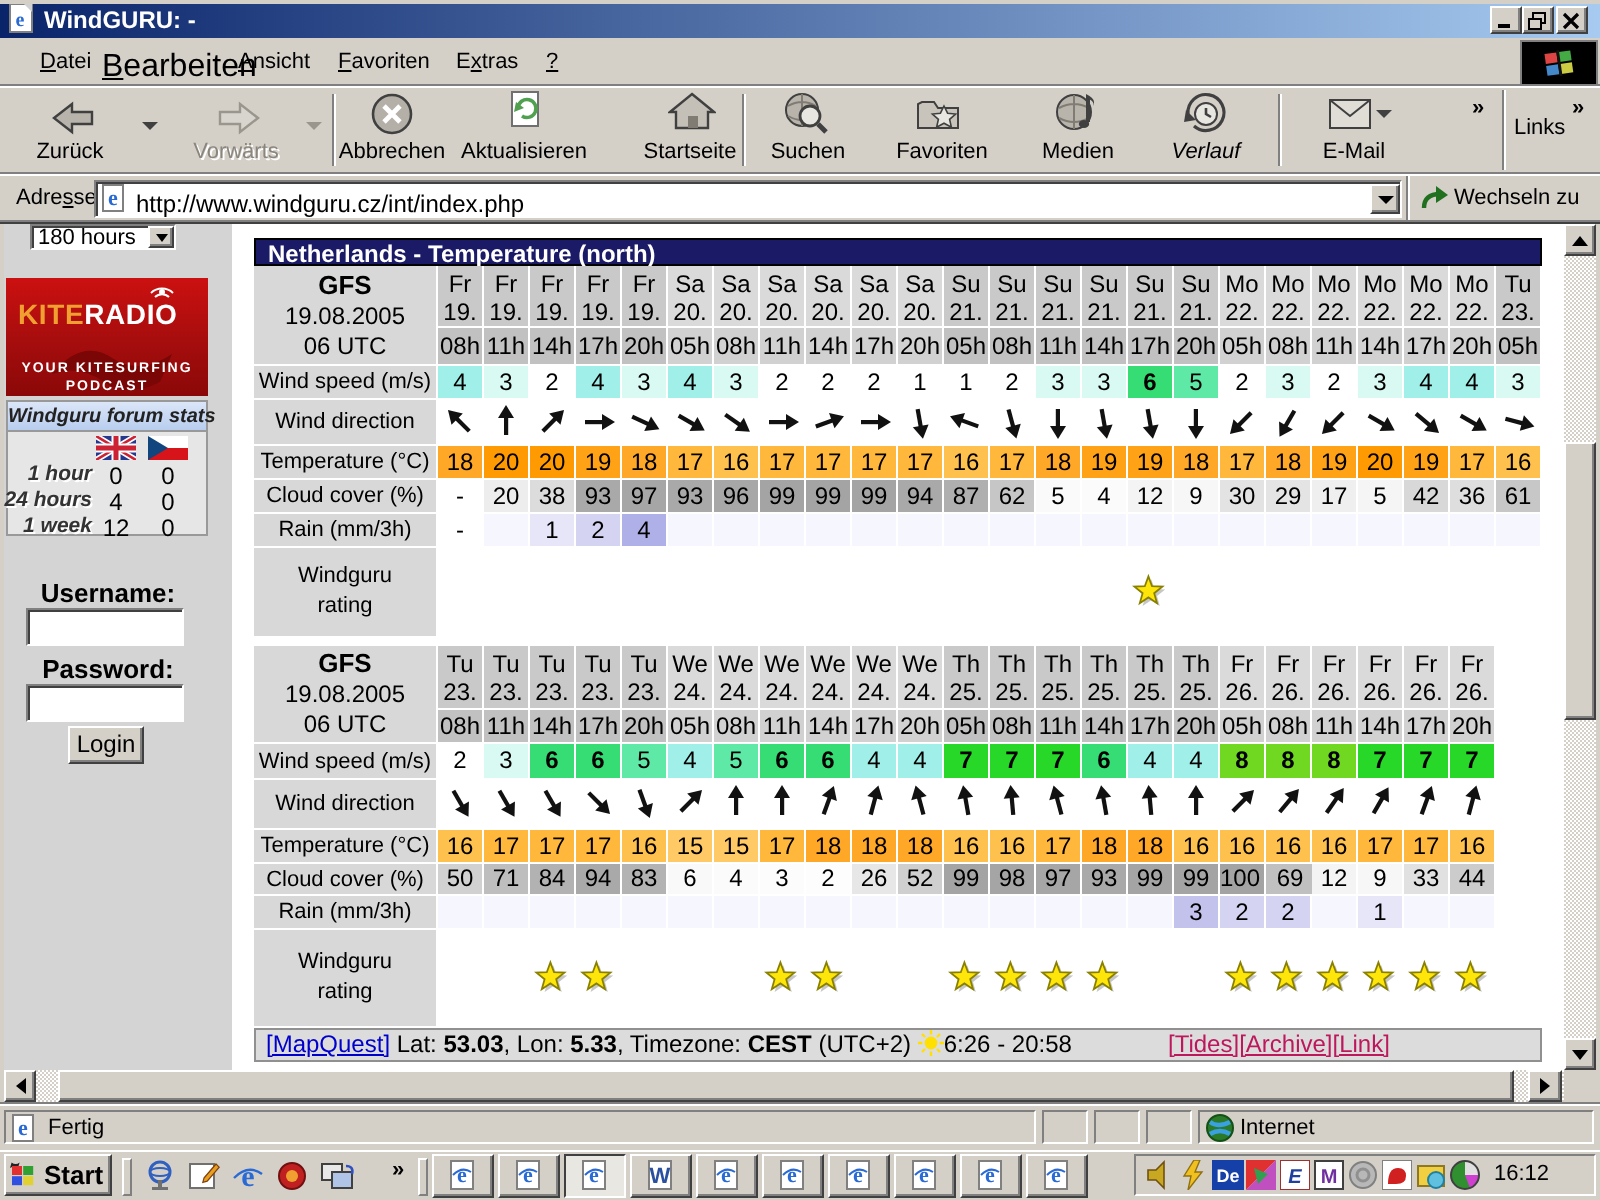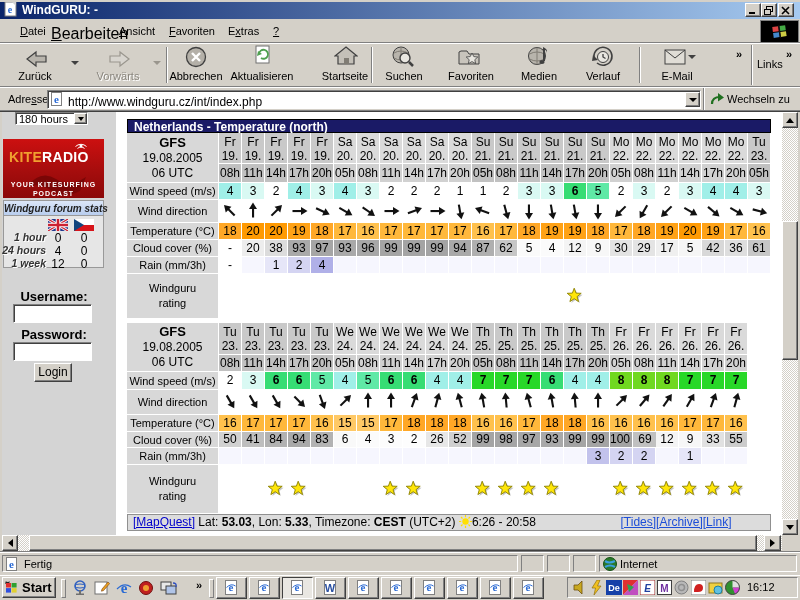--- a/index.html
+++ b/index.html
@@ -94,21 +94,21 @@
       <path d="M16 4 q4 1 4 4 l0 -2 q0 -2 -4 -4 Z" fill="#404040"></path>
       <ellipse cx="15" cy="17" rx="2.6" ry="2" fill="#404040"></ellipse>
     </svg></div>
 <div style="position:absolute;left:479px;top:70px;width:120px;text-align:center;font-size:11px;">Medien</div>
 <div style="position:absolute;left:591px;top:45px;"><svg width="24" height="24">
       <path d="M3 12 a9 9 0 1 1 3 6" fill="none" stroke="#404040" stroke-width="1.6"></path>
       <polygon points="2,10 7,15 1,16" fill="#404040"></polygon>
       <circle cx="12" cy="12" r="5.5" fill="#e8e6e0" stroke="#404040"></circle>
       <path d="M12 9 v3 l2.5 1.5" stroke="#404040" stroke-width="1.3" fill="none"></path>
     </svg></div>
-<div style="position:absolute;left:543px;top:70px;width:120px;text-align:center;font-size:11px;">Verlauf</div>
+<div style="position:absolute;left:543px;top:70px;width:120px;text-align:center;font-size:11px;font-style:italic;">Verlauf</div>
 <div style="position:absolute;left:639px;top:47px;width:1px;height:36px;background:#808080;"></div>
 <div style="position:absolute;left:640px;top:47px;width:1px;height:36px;background:#fff;"></div>
 <div style="position:absolute;left:664px;top:48px;"><svg width="24" height="18">
       <rect x="1" y="2" width="20" height="14" fill="#e0ddd6" stroke="#404040"></rect>
       <path d="M1 2 L11 10 L21 2" fill="none" stroke="#404040"></path>
     </svg></div>
 <div style="position:absolute;left:688px;top:55px;width:0;height:0;border-left:4px solid transparent;border-right:4px solid transparent;border-top:4px solid #404040;"></div>
 <div style="position:absolute;left:617px;top:70px;width:120px;text-align:center;font-size:11px;">E-Mail</div>
 <div style="position:absolute;left:736px;top:48px;font-size:11px;font-weight:bold;">»</div>
 <div style="position:absolute;left:751px;top:45px;width:1px;height:40px;background:#808080;"></div>
@@ -609,21 +609,21 @@
 <div style="position:absolute;left:242px;top:372px;width:22px;height:17px;background:#d9f9f3;font-size:12px;text-align:center;line-height:17px;">3</div>
 <div style="position:absolute;left:242px;top:390px;width:22px;height:24px;">
     <svg width="22" height="22" style="display:block">
       <g transform="rotate(60,11,11)">
         <rect x="4.5" y="10" width="9.5" height="2.1" fill="#111"></rect>
         <polygon points="13,7 19.5,11 13,15" fill="#111"></polygon>
       </g>
     </svg>
   </div>
 <div style="position:absolute;left:242px;top:415px;width:22px;height:16px;background:#ffb83b;font-size:12px;text-align:center;line-height:16px;">17</div>
-<div style="position:absolute;left:242px;top:432px;width:22px;height:15px;background:#bebebe;font-size:12px;text-align:center;line-height:15px;">41</div>
+<div style="position:absolute;left:242px;top:432px;width:22px;height:15px;background:#bebebe;font-size:12px;text-align:center;line-height:15px;">71</div>
 <div style="position:absolute;left:242px;top:448px;width:22px;height:16px;background:#f6f6fe;font-size:12px;text-align:center;line-height:16px;"></div>
 <div style="position:absolute;left:265px;top:355px;width:22px;height:16px;background:#c1c1c1;font-size:12px;text-align:center;line-height:16px;">14h</div>
 <div style="position:absolute;left:265px;top:372px;width:22px;height:17px;background:#36dd74;font-size:12px;font-weight:bold;text-align:center;line-height:17px;">6</div>
 <div style="position:absolute;left:265px;top:390px;width:22px;height:24px;">
     <svg width="22" height="22" style="display:block">
       <g transform="rotate(60,11,11)">
         <rect x="4.5" y="10" width="9.5" height="2.1" fill="#111"></rect>
         <polygon points="13,7 19.5,11 13,15" fill="#111"></polygon>
       </g>
     </svg>
@@ -960,35 +960,35 @@
 <div style="position:absolute;left:725px;top:372px;width:22px;height:17px;background:#28d828;font-size:12px;font-weight:bold;text-align:center;line-height:17px;">7</div>
 <div style="position:absolute;left:725px;top:390px;width:22px;height:24px;">
     <svg width="22" height="22" style="display:block">
       <g transform="rotate(-75,11,11)">
         <rect x="4.5" y="10" width="9.5" height="2.1" fill="#111"></rect>
         <polygon points="13,7 19.5,11 13,15" fill="#111"></polygon>
       </g>
     </svg>
   </div>
 <div style="position:absolute;left:725px;top:415px;width:22px;height:16px;background:#ffc14d;font-size:12px;text-align:center;line-height:16px;">16</div>
-<div style="position:absolute;left:725px;top:432px;width:22px;height:15px;background:#cccccc;font-size:12px;text-align:center;line-height:15px;">55</div>
+<div style="position:absolute;left:725px;top:432px;width:22px;height:15px;background:#cccccc;font-size:12px;text-align:center;line-height:15px;">44</div>
 <div style="position:absolute;left:725px;top:448px;width:22px;height:16px;background:#f6f6fe;font-size:12px;text-align:center;line-height:16px;"></div>
 <div style="position:absolute;left:725px;top:465px;width:22px;height:48px;display:flex;align-items:center;justify-content:center;">
     <svg width="18" height="18" style="display:block;margin:0 auto">
       <polygon points="8.2,1.2 10.0,6.1 15.2,6.3 11.1,9.6 12.5,14.6 8.2,11.7 3.9,14.6 5.3,9.6 1.2,6.3 6.4,6.1" fill="#a0a0a0" transform="translate(1.4,1.4)" opacity="0.6"></polygon>
       <polygon points="8.2,1.2 10.0,6.1 15.2,6.3 11.1,9.6 12.5,14.6 8.2,11.7 3.9,14.6 5.3,9.6 1.2,6.3 6.4,6.1" fill="#ffe60a" stroke="#8a8000" stroke-width="0.9"></polygon>
     </svg>
   </div>
 <div style="position:absolute;left:127px;top:514px;width:644px;height:17px;background:#dcdcdc;border:1px solid #909090;box-sizing:border-box;font-size:12px;line-height:15px;padding-left:5px;"><span style="color:#0000cc;text-decoration:underline">[MapQuest]</span> Lat: <b>53.03</b>, Lon: <b>5.33</b>, Timezone: <b>CEST</b> (UTC+2) <svg width="13" height="13" style="vertical-align:-2px">
       <circle cx="6.5" cy="6.5" r="3.2" fill="#ffe000"></circle>
       <g stroke="#ffe000" stroke-width="1.2">
         <path d="M6.5 0 v2.2 M6.5 10.8 v2.2 M0 6.5 h2.2 M10.8 6.5 h2.2 M2 2 l1.5 1.5 M9.5 9.5 l1.5 1.5 M11 2 l-1.5 1.5 M3.5 9.5 L2 11"></path>
       </g>
     </svg>6:26 - 20:58</div>
-<div style="position:absolute;left:584px;top:515px;width:184px;text-align:center;font-size:12px;color:#1d4ed8;background:#dcdcdc;line-height:15px;"><u>[Tides][Archive][Link]</u></div>
+<div style="position:absolute;left:584px;top:515px;width:184px;text-align:left;font-size:12px;color:#be185d;background:#dcdcdc;line-height:15px;"><u>[Tides][Archive][Link]</u></div>
 <div style="position:absolute;left:782px;top:112px;width:16px;height:423px;background:repeating-conic-gradient(#ffffff 0% 25%, #d4d0c8 0% 50%) 0 0/2px 2px;"></div>
 <div style="position:absolute;left:782px;top:112px;width:14px;height:14px;background:#d4d0c8;border-top:1px solid #fff;border-left:1px solid #fff;border-right:1px solid #404040;border-bottom:1px solid #404040;box-shadow:inset -1px -1px 0 #808080;display:flex;align-items:center;justify-content:center;">
     <div style="width:0;height:0;border-left:4px solid transparent;border-right:4px solid transparent;border-bottom:5px solid #000"></div>
   </div>
 <div style="position:absolute;left:782px;top:221px;width:14px;height:137px;background:#d4d0c8;border-top:1px solid #fff;border-left:1px solid #fff;border-right:1px solid #404040;border-bottom:1px solid #404040;box-shadow:inset -1px -1px 0 #808080;"></div>
 <div style="position:absolute;left:782px;top:519px;width:14px;height:14px;background:#d4d0c8;border-top:1px solid #fff;border-left:1px solid #fff;border-right:1px solid #404040;border-bottom:1px solid #404040;box-shadow:inset -1px -1px 0 #808080;display:flex;align-items:center;justify-content:center;">
     <div style="width:0;height:0;border-left:4px solid transparent;border-right:4px solid transparent;border-top:5px solid #000"></div>
   </div>
 <div style="position:absolute;left:2px;top:535px;width:780px;height:16px;background:repeating-conic-gradient(#ffffff 0% 25%, #d4d0c8 0% 50%) 0 0/2px 2px;"></div>
 <div style="position:absolute;left:2px;top:535px;width:14px;height:14px;background:#d4d0c8;border-top:1px solid #fff;border-left:1px solid #fff;border-right:1px solid #404040;border-bottom:1px solid #404040;box-shadow:inset -1px -1px 0 #808080;display:flex;align-items:center;justify-content:center;">

